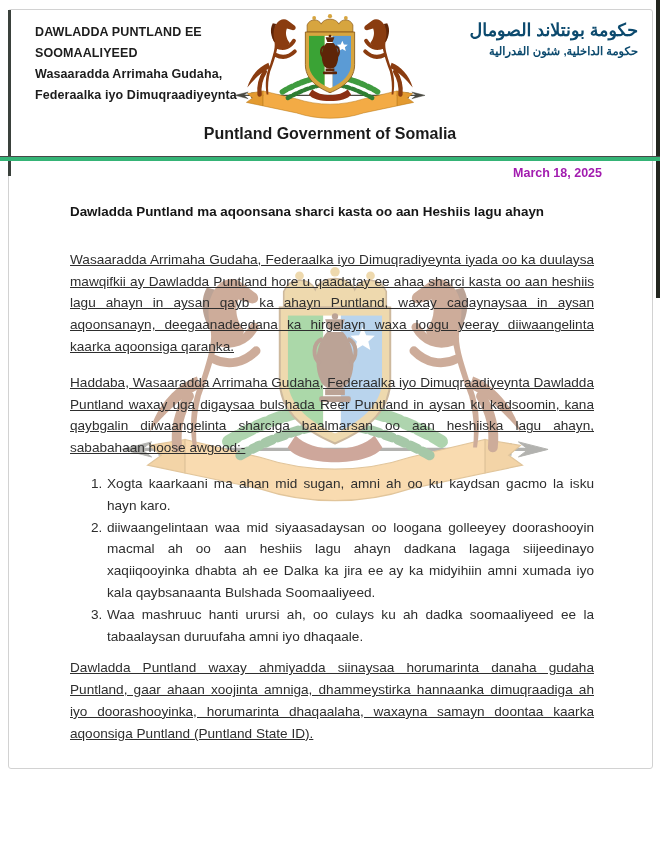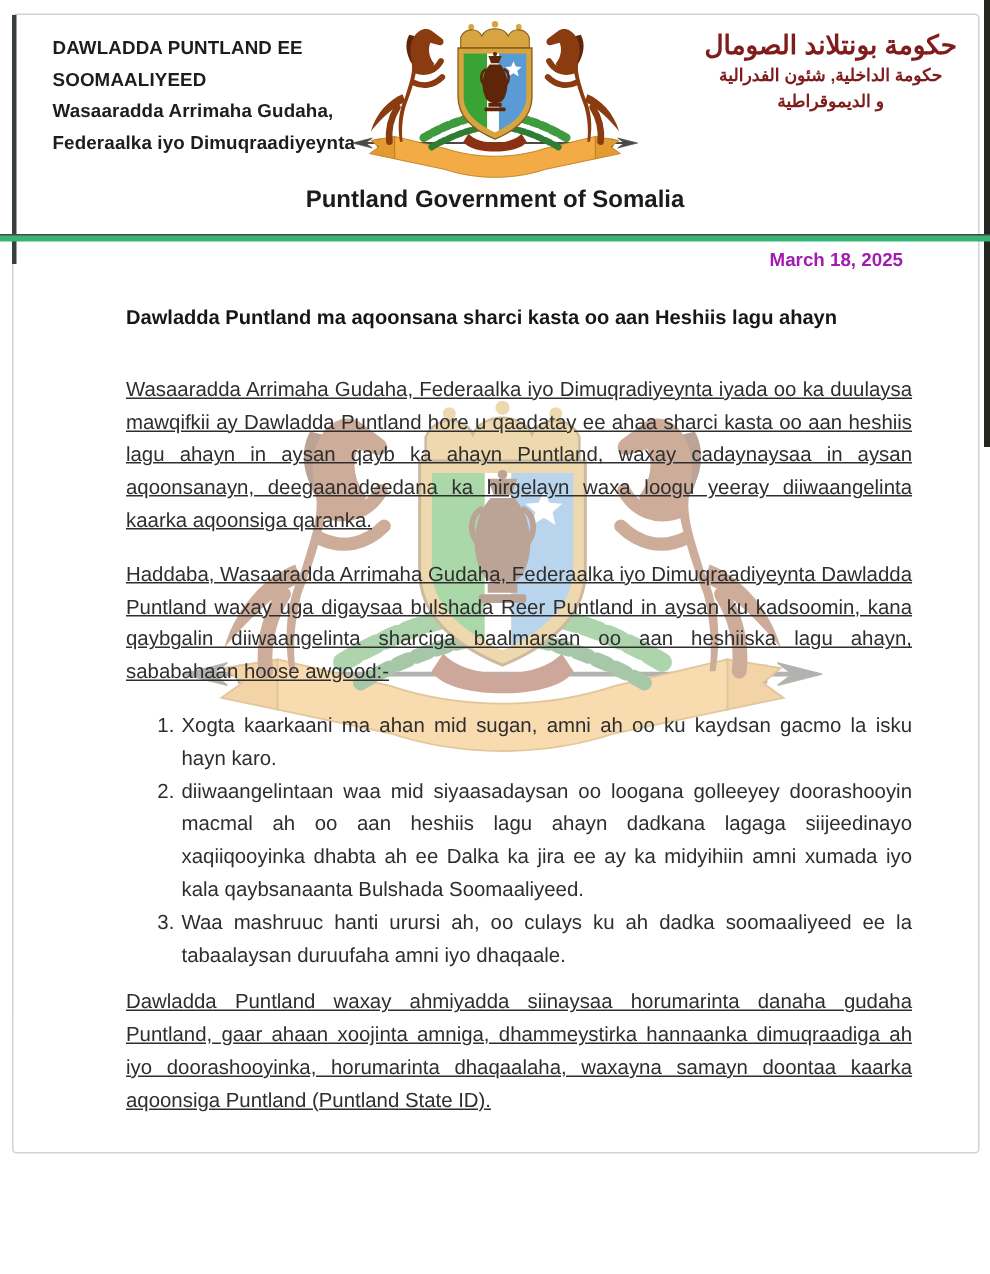--- a/index.html
+++ b/index.html
@@ -7,37 +7,37 @@
   body { font-family:"Liberation Sans", sans-serif; }
   .page { position:relative; width:660px; height:773px; background:#ffffff; overflow:hidden; }
   .page-border { position:absolute; left:8px; top:9px; right:7px; bottom:4px;
                  border:1px solid #d2d2d2; border-radius:3px; pointer-events:none; }
   .edge-bar-left { position:absolute; left:8px; top:10px; width:3px; height:166px; background:#3a413c; }
   .edge-bar-right { position:absolute; right:0; top:0; width:4px; height:298px; background:#23261f; }
 
   
   .org-block { position:absolute; left:35px; top:22px; font-weight:bold; font-size:12.5px;
                line-height:21px; color:#1d1d1d; letter-spacing:.1px; }
-  .arabic-block { position:absolute; right:22px; top:18px; text-align:center; direction:rtl; color:#7f1d1d; }
+  .arabic-block { position:absolute; right:22px; top:18px; text-align:right; direction:rtl; color:#0c4a6e; }
   .arabic-line1 { font-weight:bold; font-size:17.5px; line-height:25px; }
   .arabic-line2, .arabic-line3 { font-weight:bold; font-size:11.5px; line-height:17px; }
   .emblem { position:absolute; left:233px; top:10px; width:194px; height:132px; }
   .center-block { position:absolute; left:0; right:0; top:126px; text-align:center;
                   font-weight:bold; color:#1b1b1b; font-size:16px; line-height:15.5px; }
   .green-line { position:absolute; left:0; right:0; top:156px; height:5px;
                 background:#35b476; border-top:1.5px solid #474747; }
 
   .date-line { position:absolute; right:58px; top:166px; font-weight:bold; font-size:12.5px; color:#a21caf; }
 
   
   .watermark { position:absolute; left:118px; top:258px; width:434px; height:296px; opacity:0.42; }
   .watermark svg { width:100%; height:100%; }
 
   
-  .content { position:absolute; left:84px; top:201px; width:524px; color:#2e2e2e;
+  .content { position:absolute; left:70px; top:201px; width:524px; color:#2e2e2e;
              font-size:13.6px; line-height:21.8px; text-align:justify; }
   .doc-title { font-weight:bold; color:#161616; text-align:left; margin:0 0 26px 0; font-size:13.4px; }
   .content p { margin:0 0 14px 0;text-decoration:underline; }
   .content ol { margin:2px 0 10px 0; padding-left:36px; }
   .content ol li { padding-left:1px; margin:0; }
   .closing { margin-top:3px; }
 </style>
 </head>
 <body>
 
@@ -120,21 +120,20 @@
     <div>Federaalka iyo Dimuqraadiyeynta</div>
   </div>
 
   <svg class="emblem" viewBox="0 0 220 150">
     <use href="#coa"></use>
   </svg>
 
   <div class="arabic-block">
     <div class="arabic-line1">حكومة بونتلاند الصومال</div>
     <div class="arabic-line2">حكومة الداخلية, شئون الفدرالية</div>
-    <div class="arabic-line3">و الديموقراطية</div>
   </div>
 
   <div class="center-block">
     <div>Puntland Government of Somalia</div>
   </div>
 
   <div class="green-line"></div>
 
   <div class="date-line">March 18, 2025</div>
 

